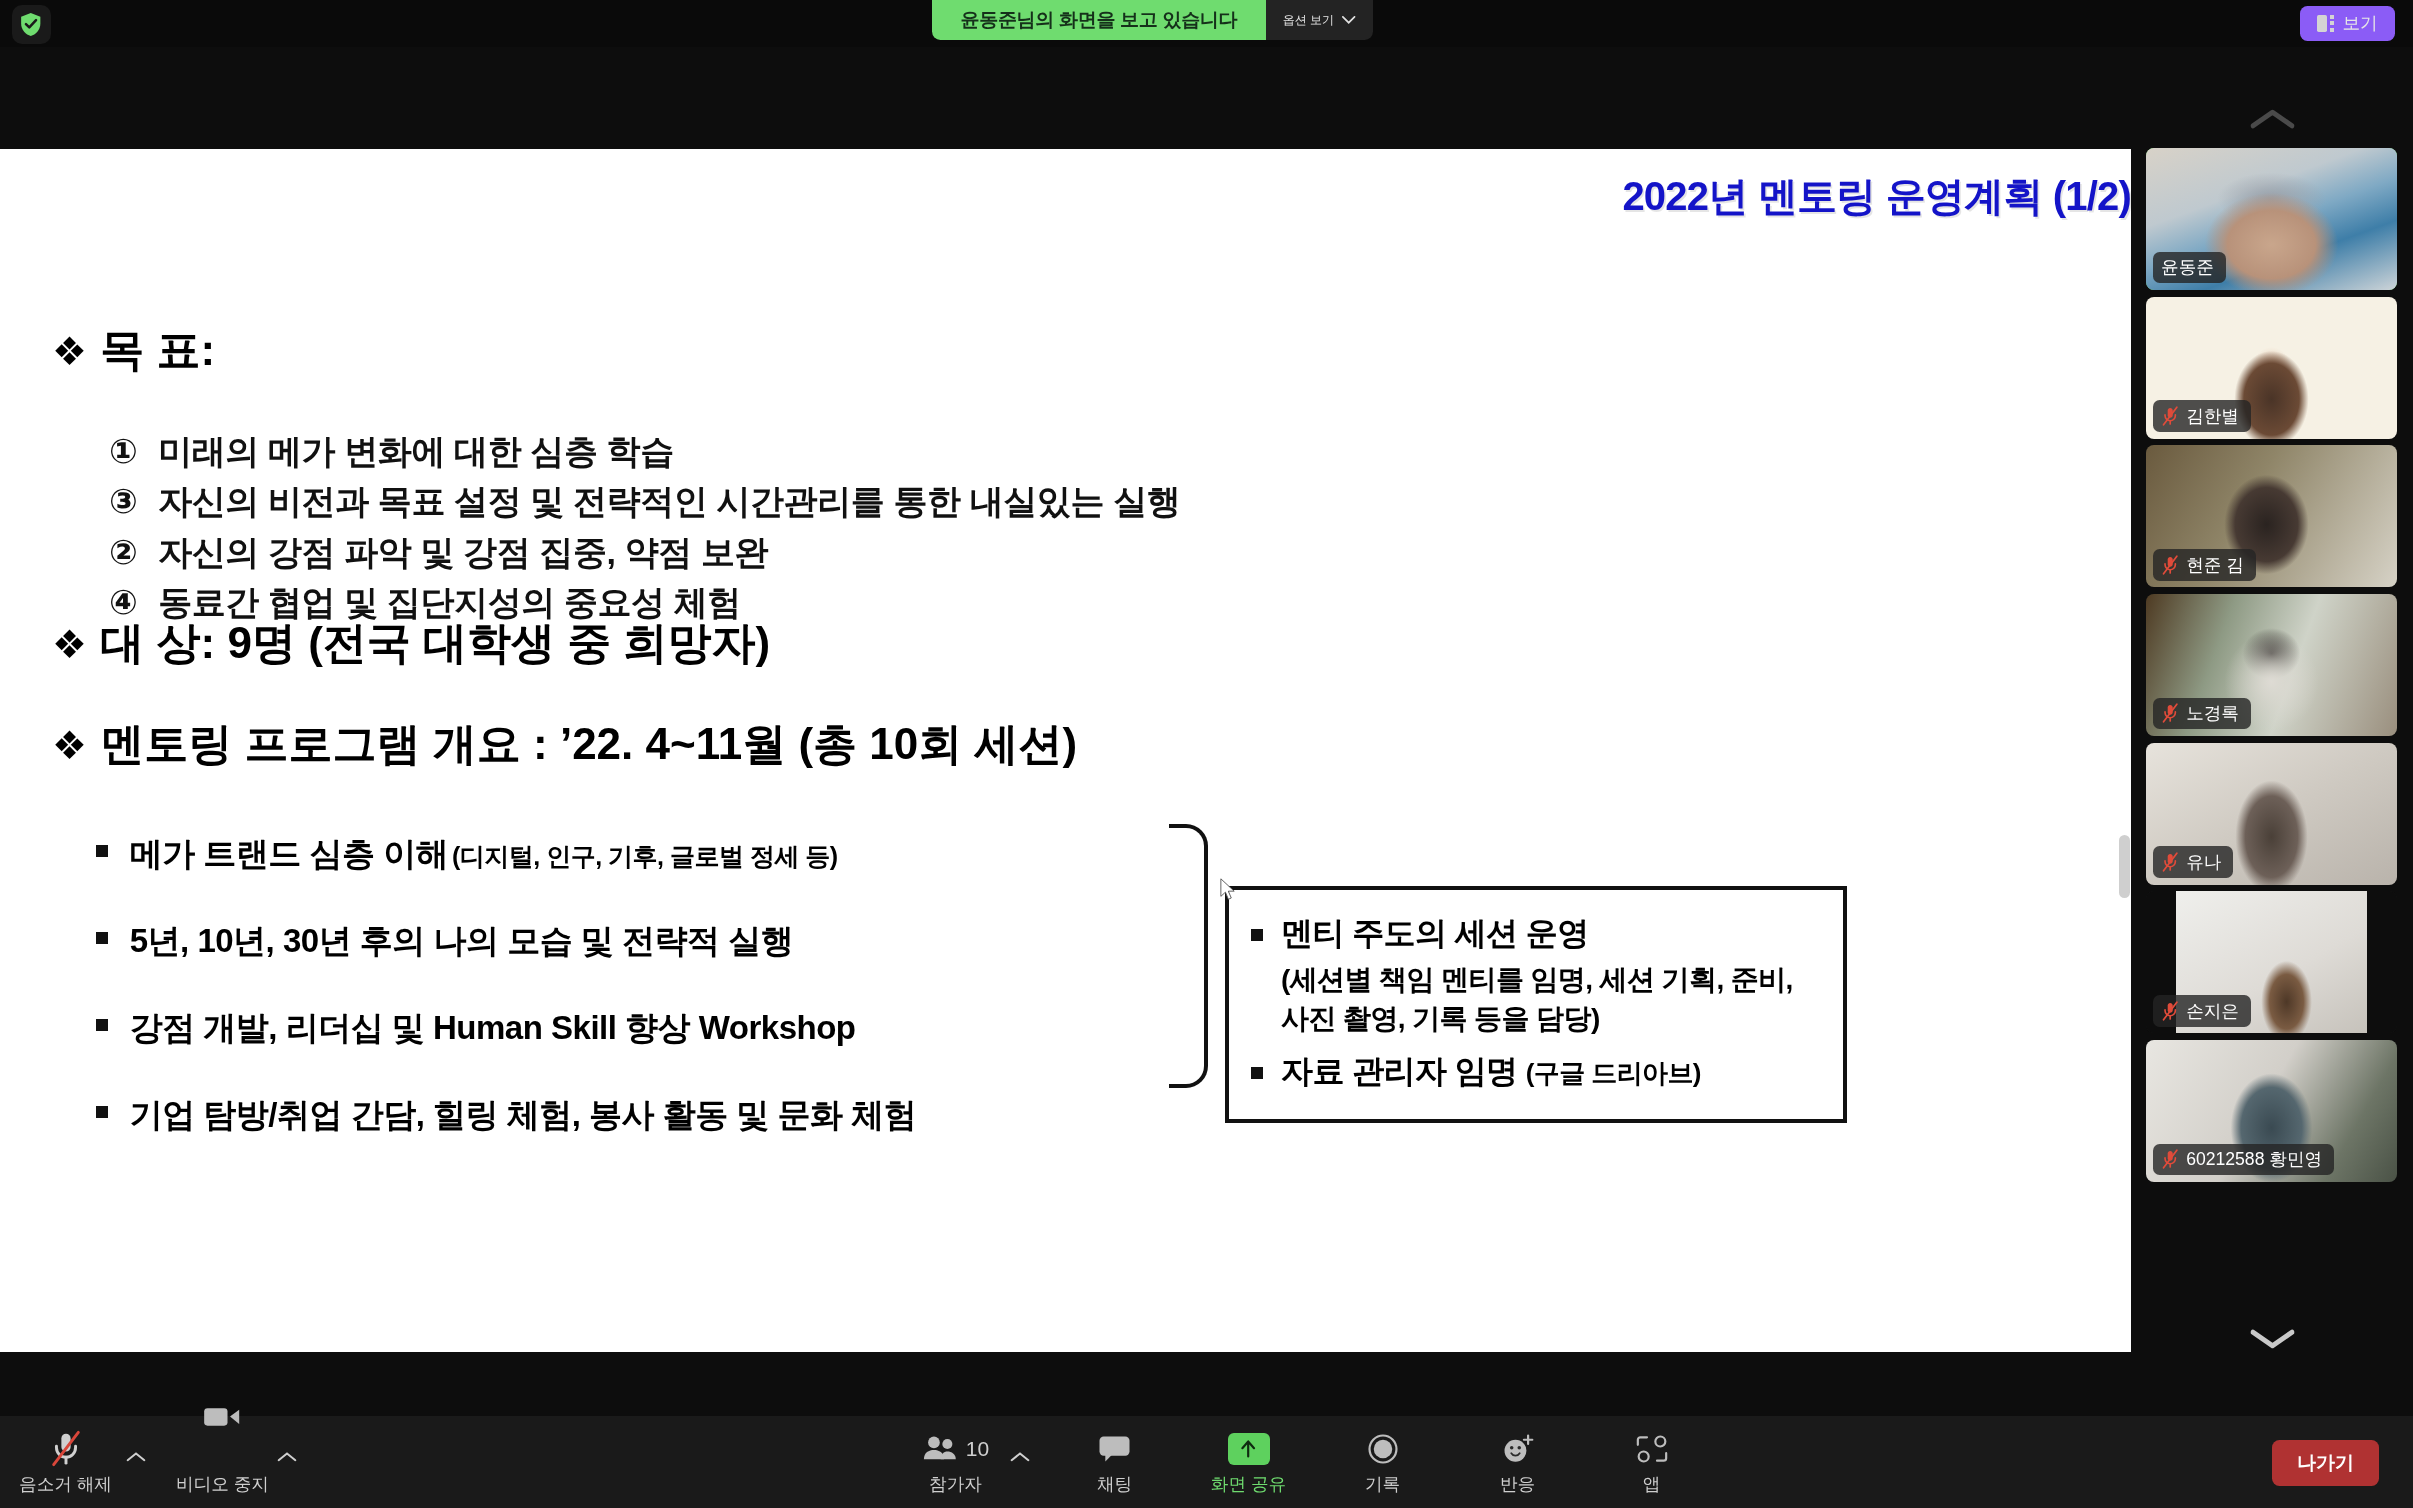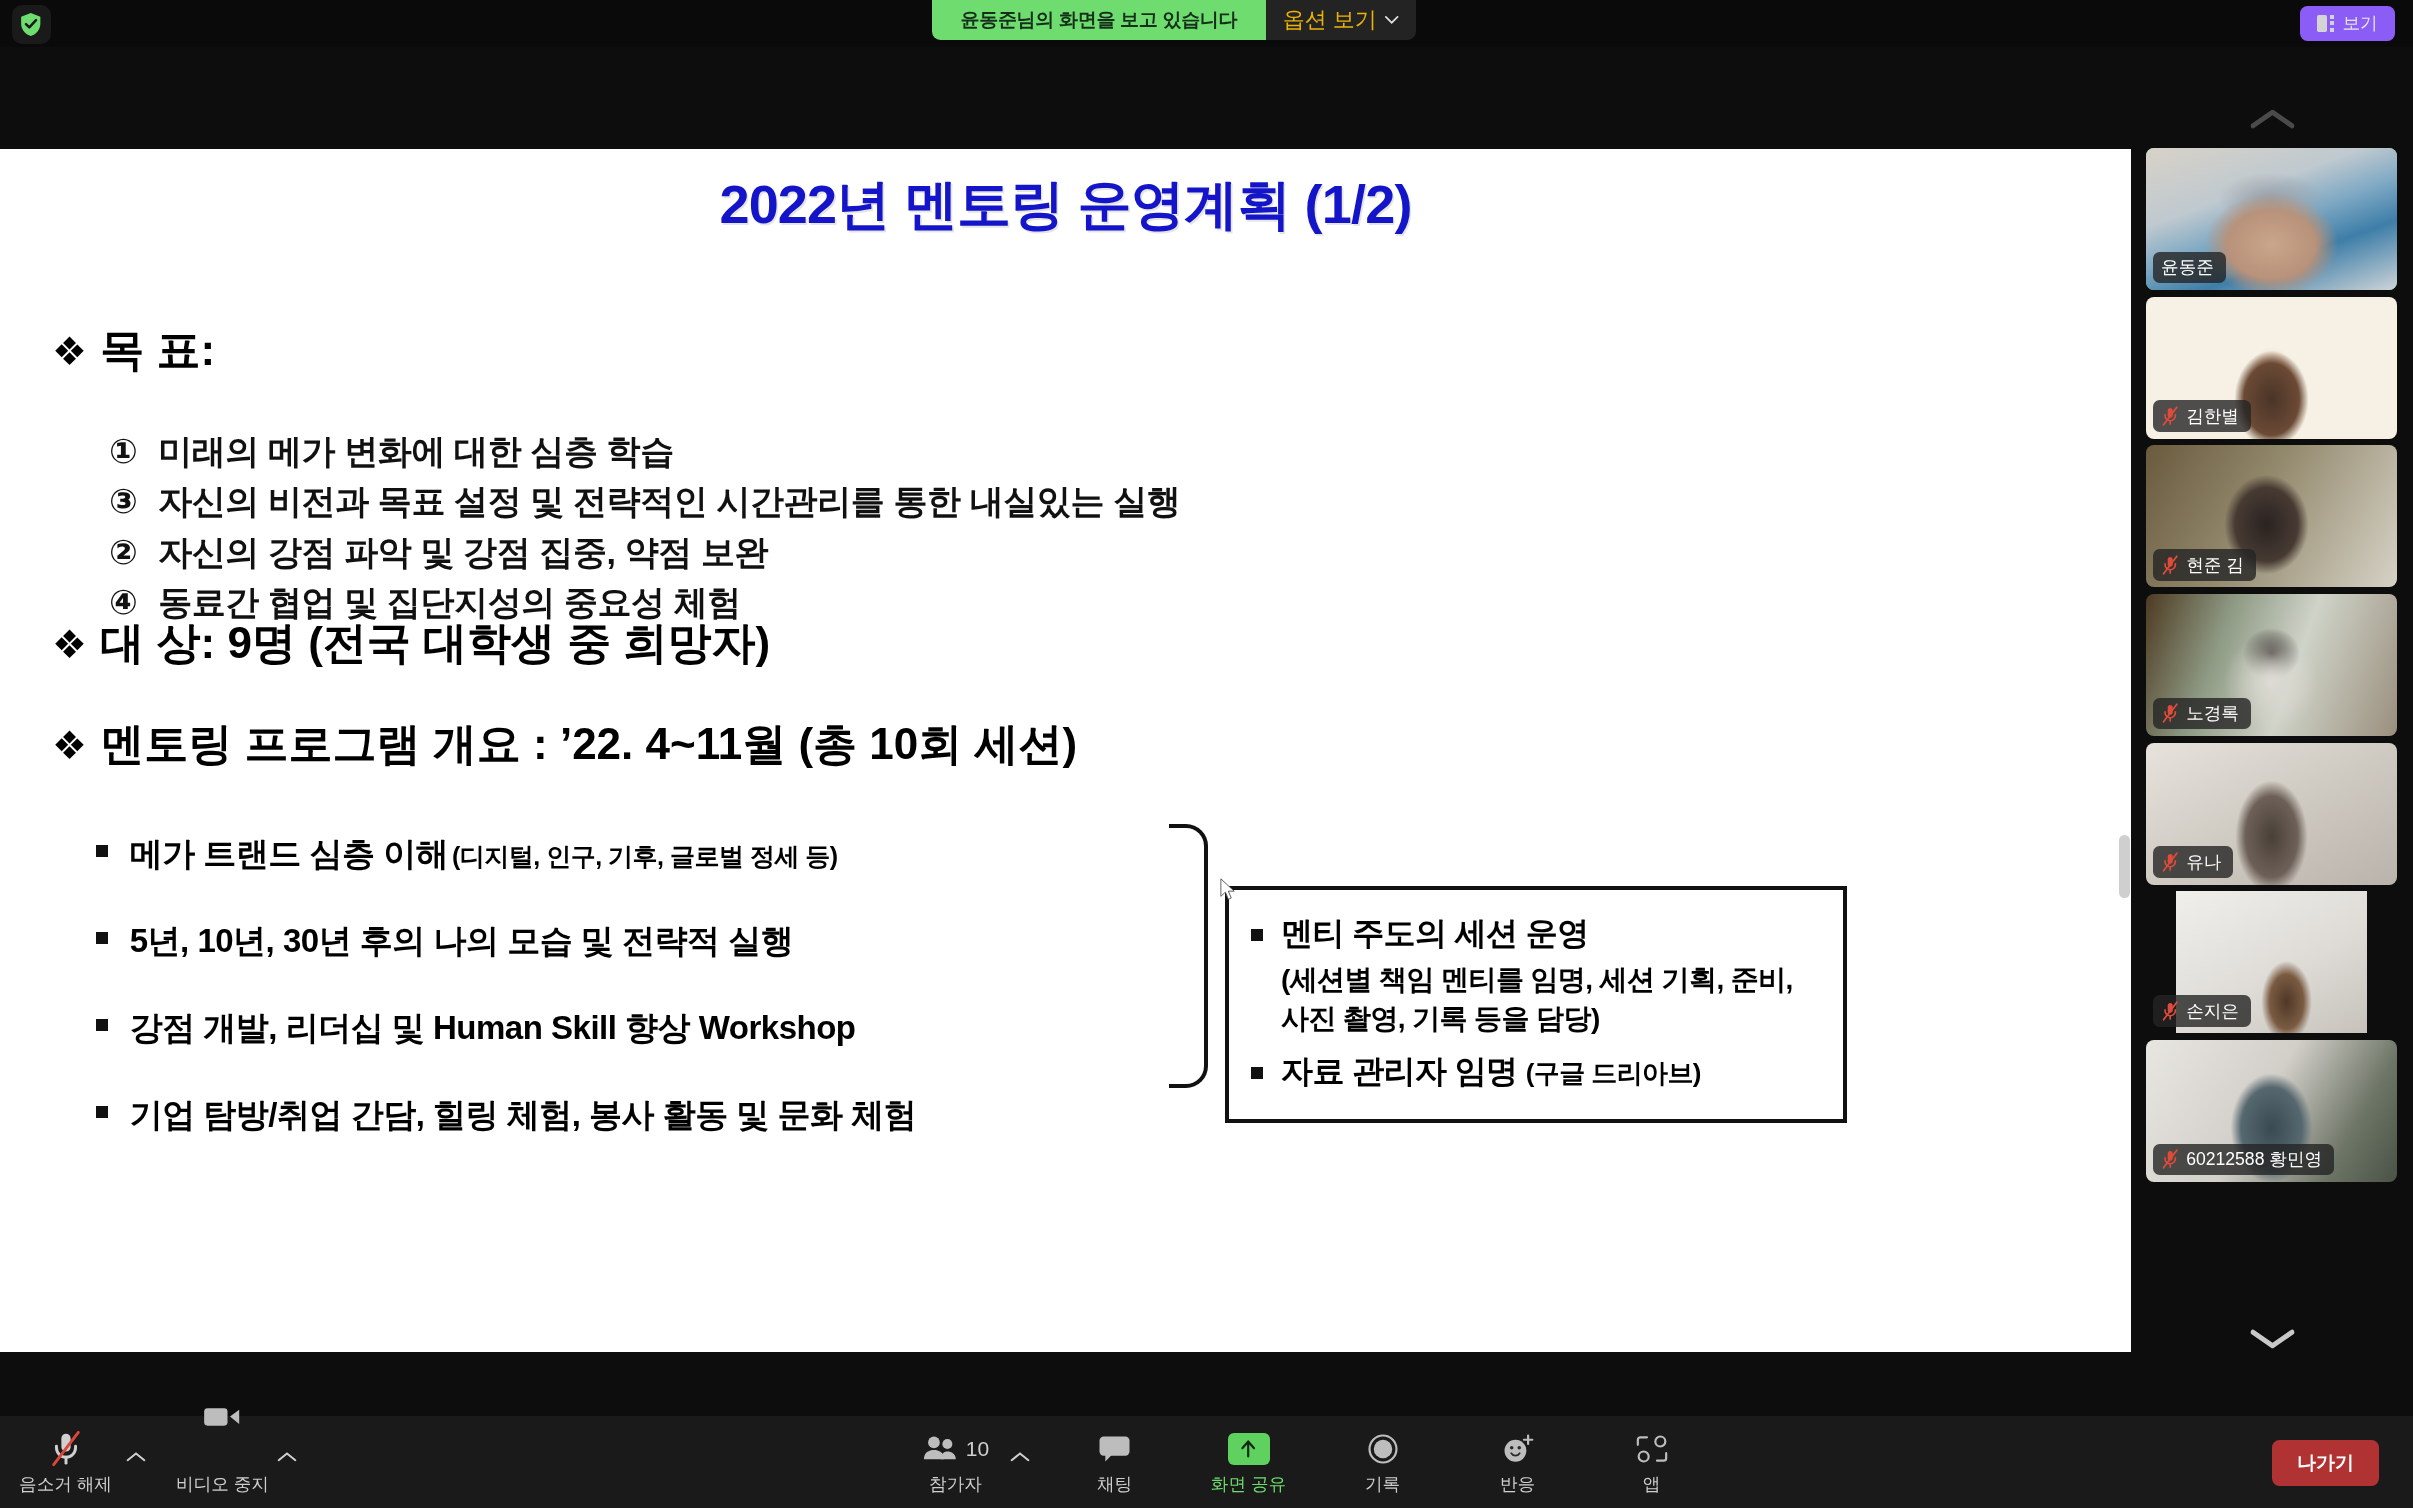--- a/index.html
+++ b/index.html
@@ -21,21 +21,21 @@
   }
   .share-banner {
     position:absolute; left:932px; top:0; height:40px;
     display:flex; align-items:stretch; border-radius:0 0 8.4px 8.4px; overflow:hidden;
   }
   .share-banner .green {
     background:#6fdc6f; color:#15301a; font-size:19px; font-weight:600;
     display:flex; align-items:center; padding:0 28.5px; letter-spacing:-0.3px;
   }
   .share-banner .opts {
-    background:#232323; color:#eab308; font-size:22px;
+    background:#232323; color:#e5e5e5; font-size:12px;
     display:flex; align-items:center; gap:8.4px; padding:0 17px;
   }
   .view-btn {
     position:absolute; right:18.4px; top:5.9px; height:35px;
     background:#8b5cf6; border-radius:7.5px; color:#e6e6e6; font-size:17.6px;
     display:flex; align-items:center; gap:8.4px; padding:0 17px;
   }
   .view-icon { display:flex; gap:2.5px; align-items:center; }
   .view-icon .blk { width:10px; height:17px; background:#d4d4d4; border-radius:1.7px; }
   .view-icon .dots { display:flex; flex-direction:column; gap:2.5px; }
@@ -43,22 +43,22 @@
 
   
   .slide {
     position:absolute; left:0; top:149px; width:2131px; height:1203px;
     background:#fff; overflow:hidden;
   }
   .slide-inner { position:relative; width:100%; height:100%;
     font-family:"Liberation Sans","DejaVu Sans",sans-serif; color:#000; }
 
   .sl-title {
-    position:absolute; top:20px; left:0; width:100%; text-align:center;
-    font-size:54px; font-weight:bold; color:#1414c8; letter-spacing:-0.8px;
+    position:absolute; top:20px; left:0; width:100%; text-align:right;
+    font-size:40px; font-weight:bold; color:#1414c8; letter-spacing:-0.8px;
     text-shadow:1.7px 1.7px 0 rgba(0,0,0,0.10);
   }
 
   .sl-row { position:absolute; display:flex; align-items:baseline; }
   .dia { font-size:39px; color:#000; margin-right:13.4px; line-height:1; }
 
   .goal { top:172px; left:52px; }
   .goal .lab { font-size:44px; font-weight:bold; color:#000; }
   .goal .val { font-size:44px; font-weight:bold; color:#1414c8; margin-left:5px; }
 

